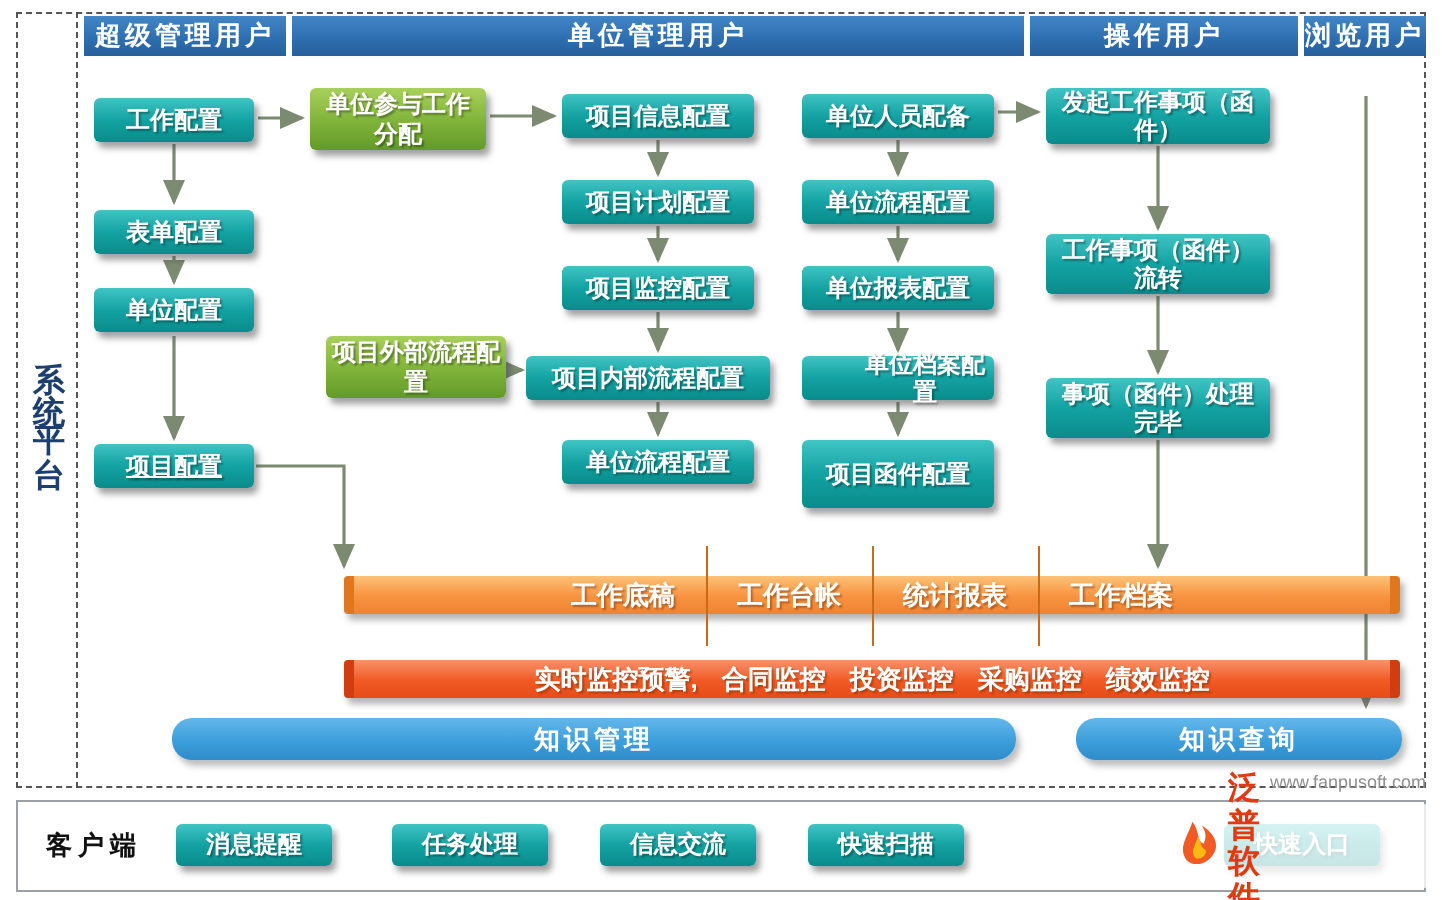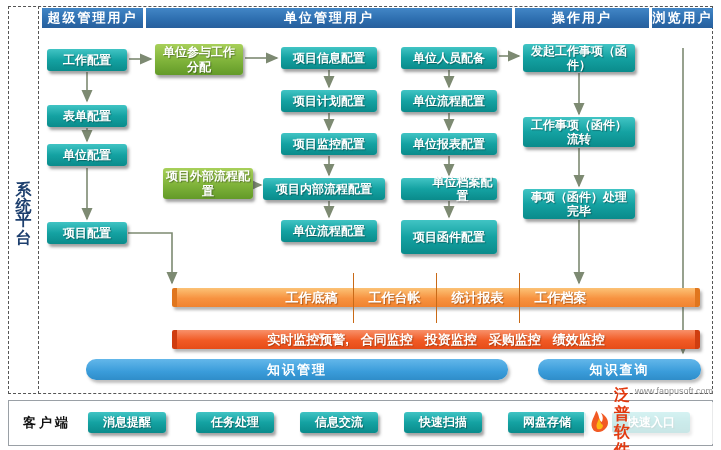--- a/index.html
+++ b/index.html
@@ -99,21 +99,21 @@
   </svg>
 
   <div class="hdr" style="left:42px;top:8px;width:101px;">超级管理用户</div>
   <div class="hdr" style="left:146px;top:8px;width:366px;">单位管理用户</div>
   <div class="hdr" style="left:515px;top:8px;width:134px;">操作用户</div>
   <div class="hdr" style="left:652px;top:8px;width:61px;">浏览用户</div>
 
   <div class="node teal" style="left:47px;top:49px;width:80px;height:22px;">工作配置</div>
   <div class="node teal" style="left:47px;top:105px;width:80px;height:22px;">表单配置</div>
   <div class="node teal" style="left:47px;top:144px;width:80px;height:22px;">单位配置</div>
-  <div class="node teal" style="left:47px;top:222px;width:80px;height:22px;">项目配置</div>
+  <div class="node teal" style="left:47px;top:222px;width:80px;height:22px;text-decoration:underline;">项目配置</div>
 
   <div class="node green" style="left:155px;top:44px;width:88px;height:31px;">单位参与工作分配</div>
   <div class="node green" style="left:163px;top:168px;width:90px;height:31px;">项目外部流程配置</div>
 
   <div class="node teal" style="left:281px;top:47px;width:96px;height:22px;">项目信息配置</div>
   <div class="node teal" style="left:281px;top:90px;width:96px;height:22px;">项目计划配置</div>
   <div class="node teal" style="left:281px;top:133px;width:96px;height:22px;">项目监控配置</div>
   <div class="node teal" style="left:263px;top:178px;width:122px;height:22px;">项目内部流程配置</div>
   <div class="node teal" style="left:281px;top:220px;width:96px;height:22px;">单位流程配置</div>
 
@@ -145,21 +145,20 @@
   <div class="sky-bar" style="left:86px;top:359px;width:422px;height:21px;">知识管理</div>
   <div class="sky-bar" style="left:538px;top:359px;width:163px;height:21px;">知识查询</div>
 
   <div class="client-box" style="left:8px;top:400px;width:705px;height:46px;"></div>
   <div class="client-label" style="left:16px;top:400px;width:62px;height:46px;">客户端</div>
 
   <div class="node teal client-btn" style="left:88px;top:412px;width:78px;">消息提醒</div>
   <div class="node teal client-btn" style="left:196px;top:412px;width:78px;">任务处理</div>
   <div class="node teal client-btn" style="left:300px;top:412px;width:78px;">信息交流</div>
   <div class="node teal client-btn" style="left:404px;top:412px;width:78px;">快速扫描</div>
-  <div class="node teal client-btn" style="left:508px;top:412px;width:78px;">网盘存储</div>
   <div class="node teal client-btn" style="left:612px;top:412px;width:78px;">快速入口</div>
 
   <div class="watermark">
     <span>
       <svg width="24" height="26" viewBox="0 0 26 28">
         <path d="M7,24 C2,17 7,12 10,3 C14,8 12,13 16,15 C18,11 17,8 15,5 C22,9 25,16 21,21 C17,27 10,27 7,24 Z" fill="#f15a24"></path>
         <path d="M11,22 C9,18 12,15 13,11 C15,14 14,17 17,18 C18,20 16,23 13,23 C12,23 11.5,22.7 11,22 Z" fill="#fdb813"></path>
       </svg>
     </span>
     <span class="wm-text">

